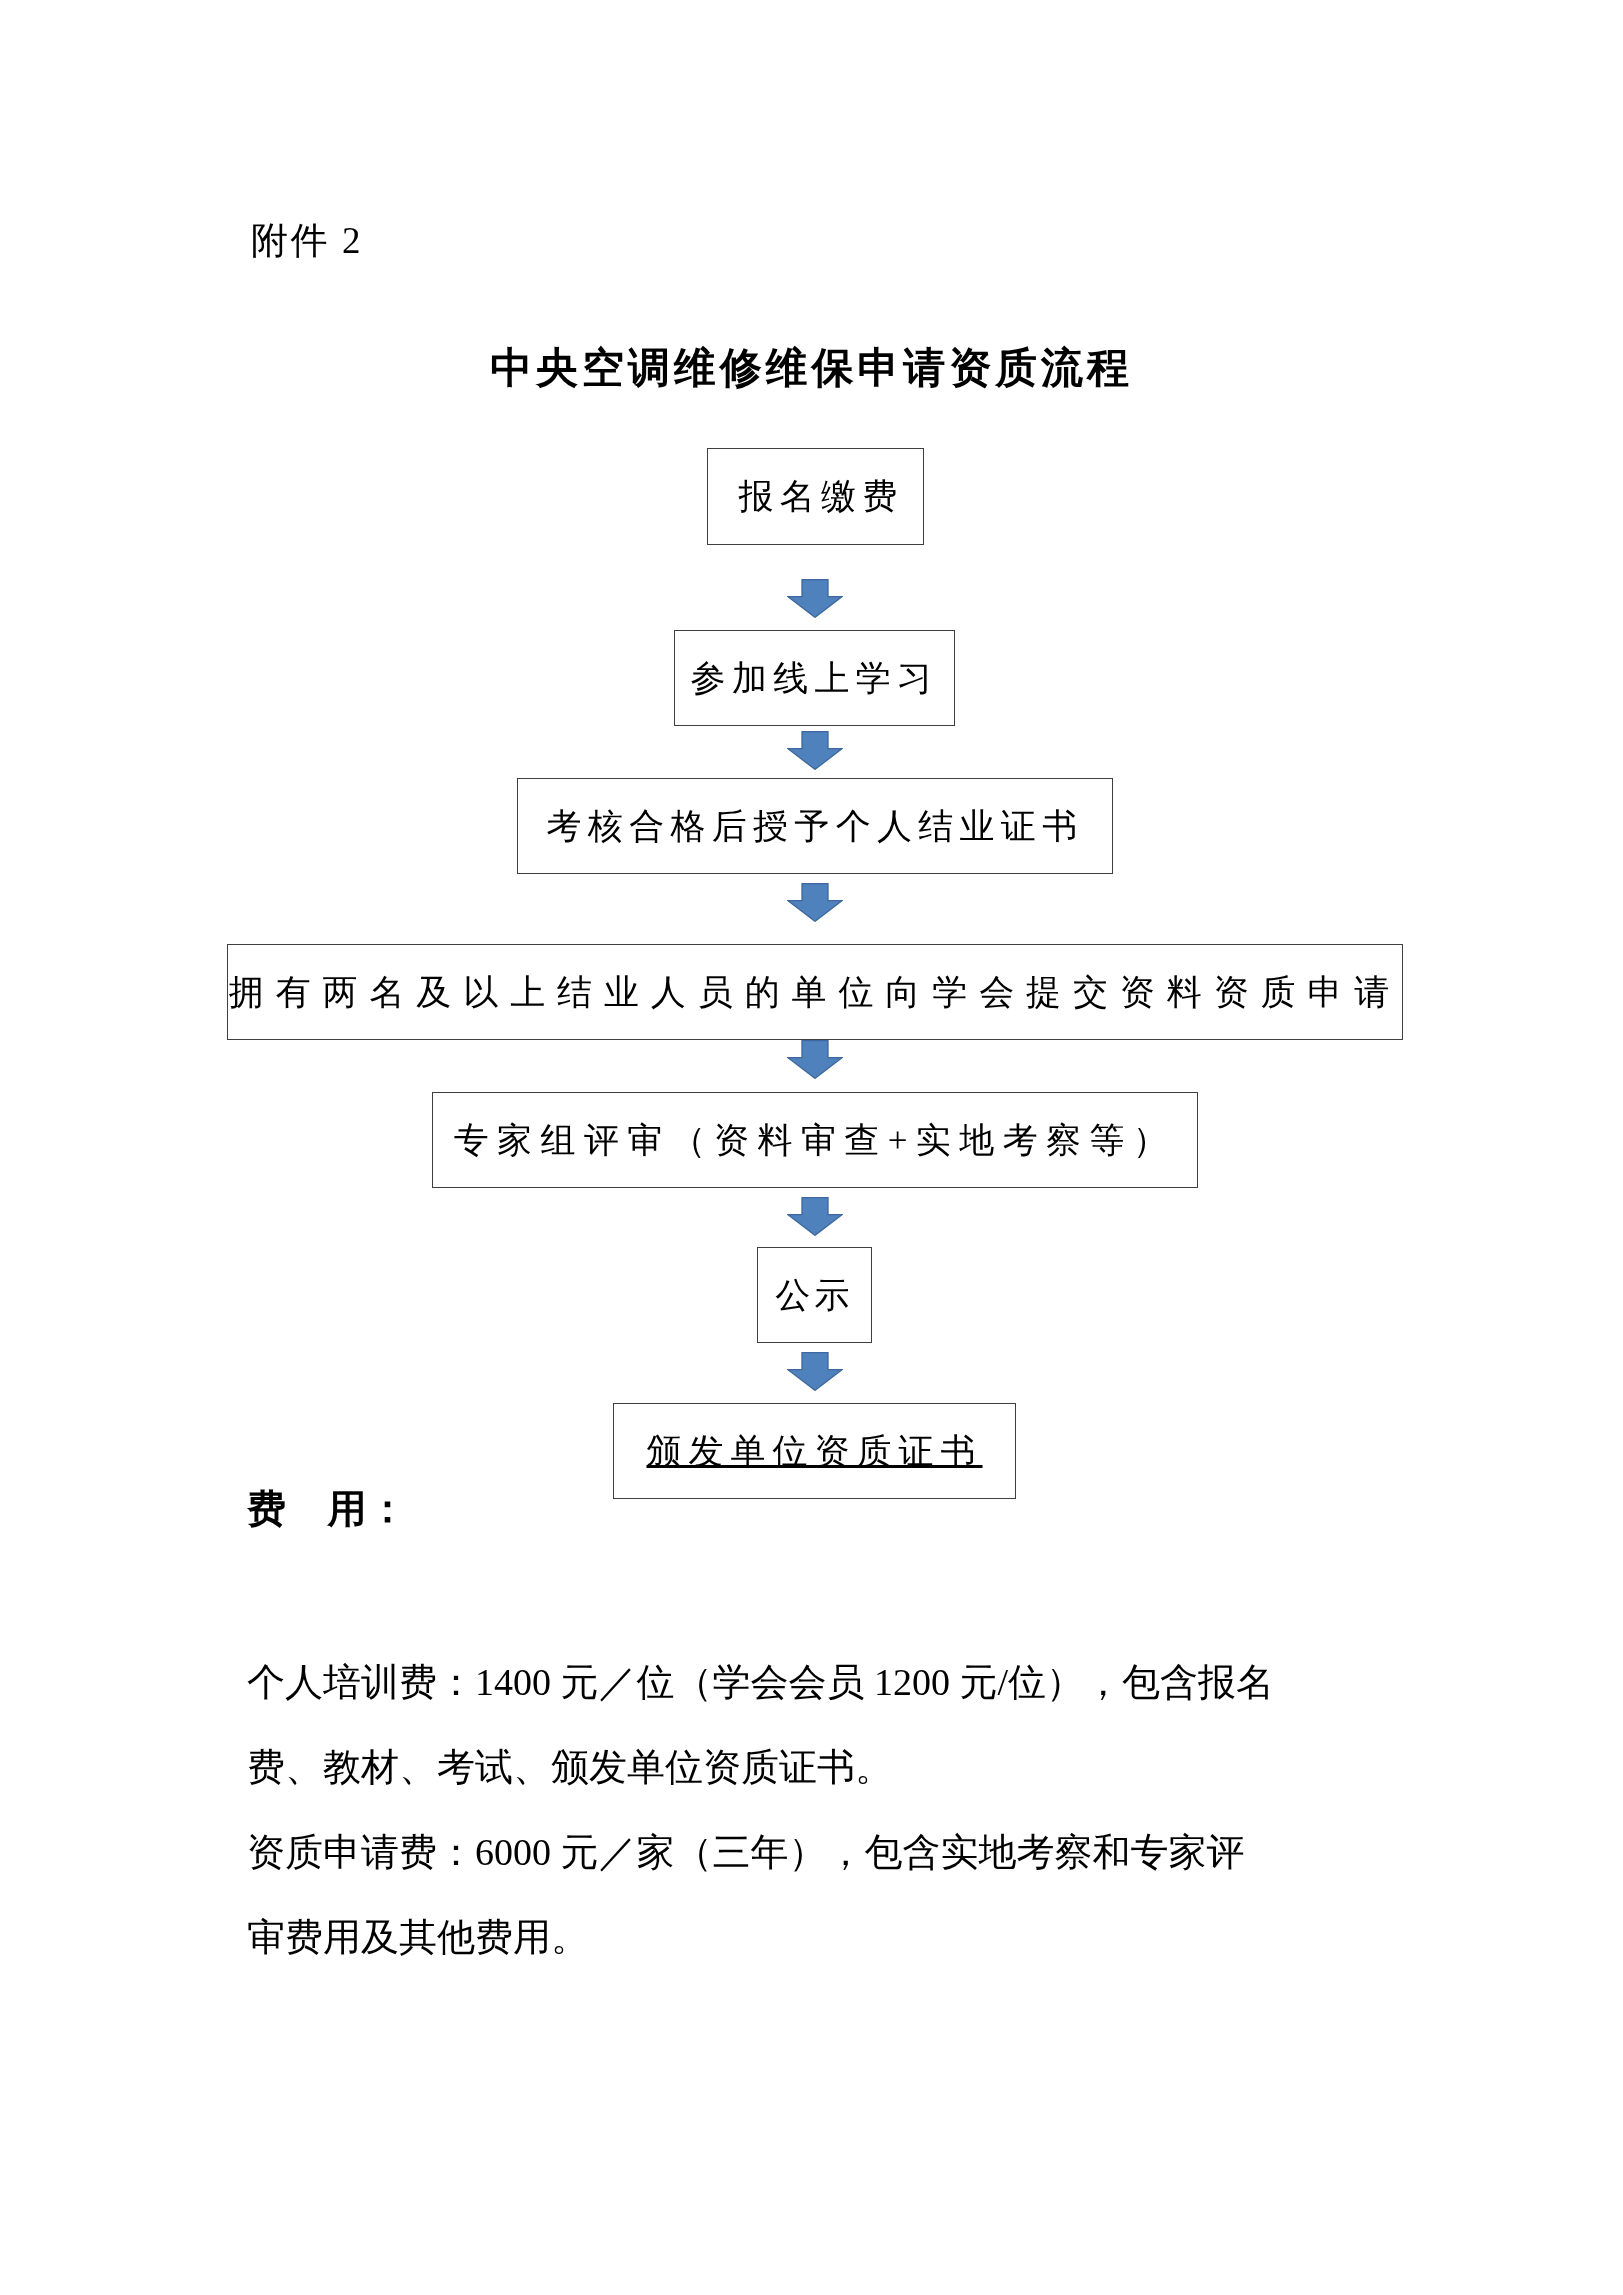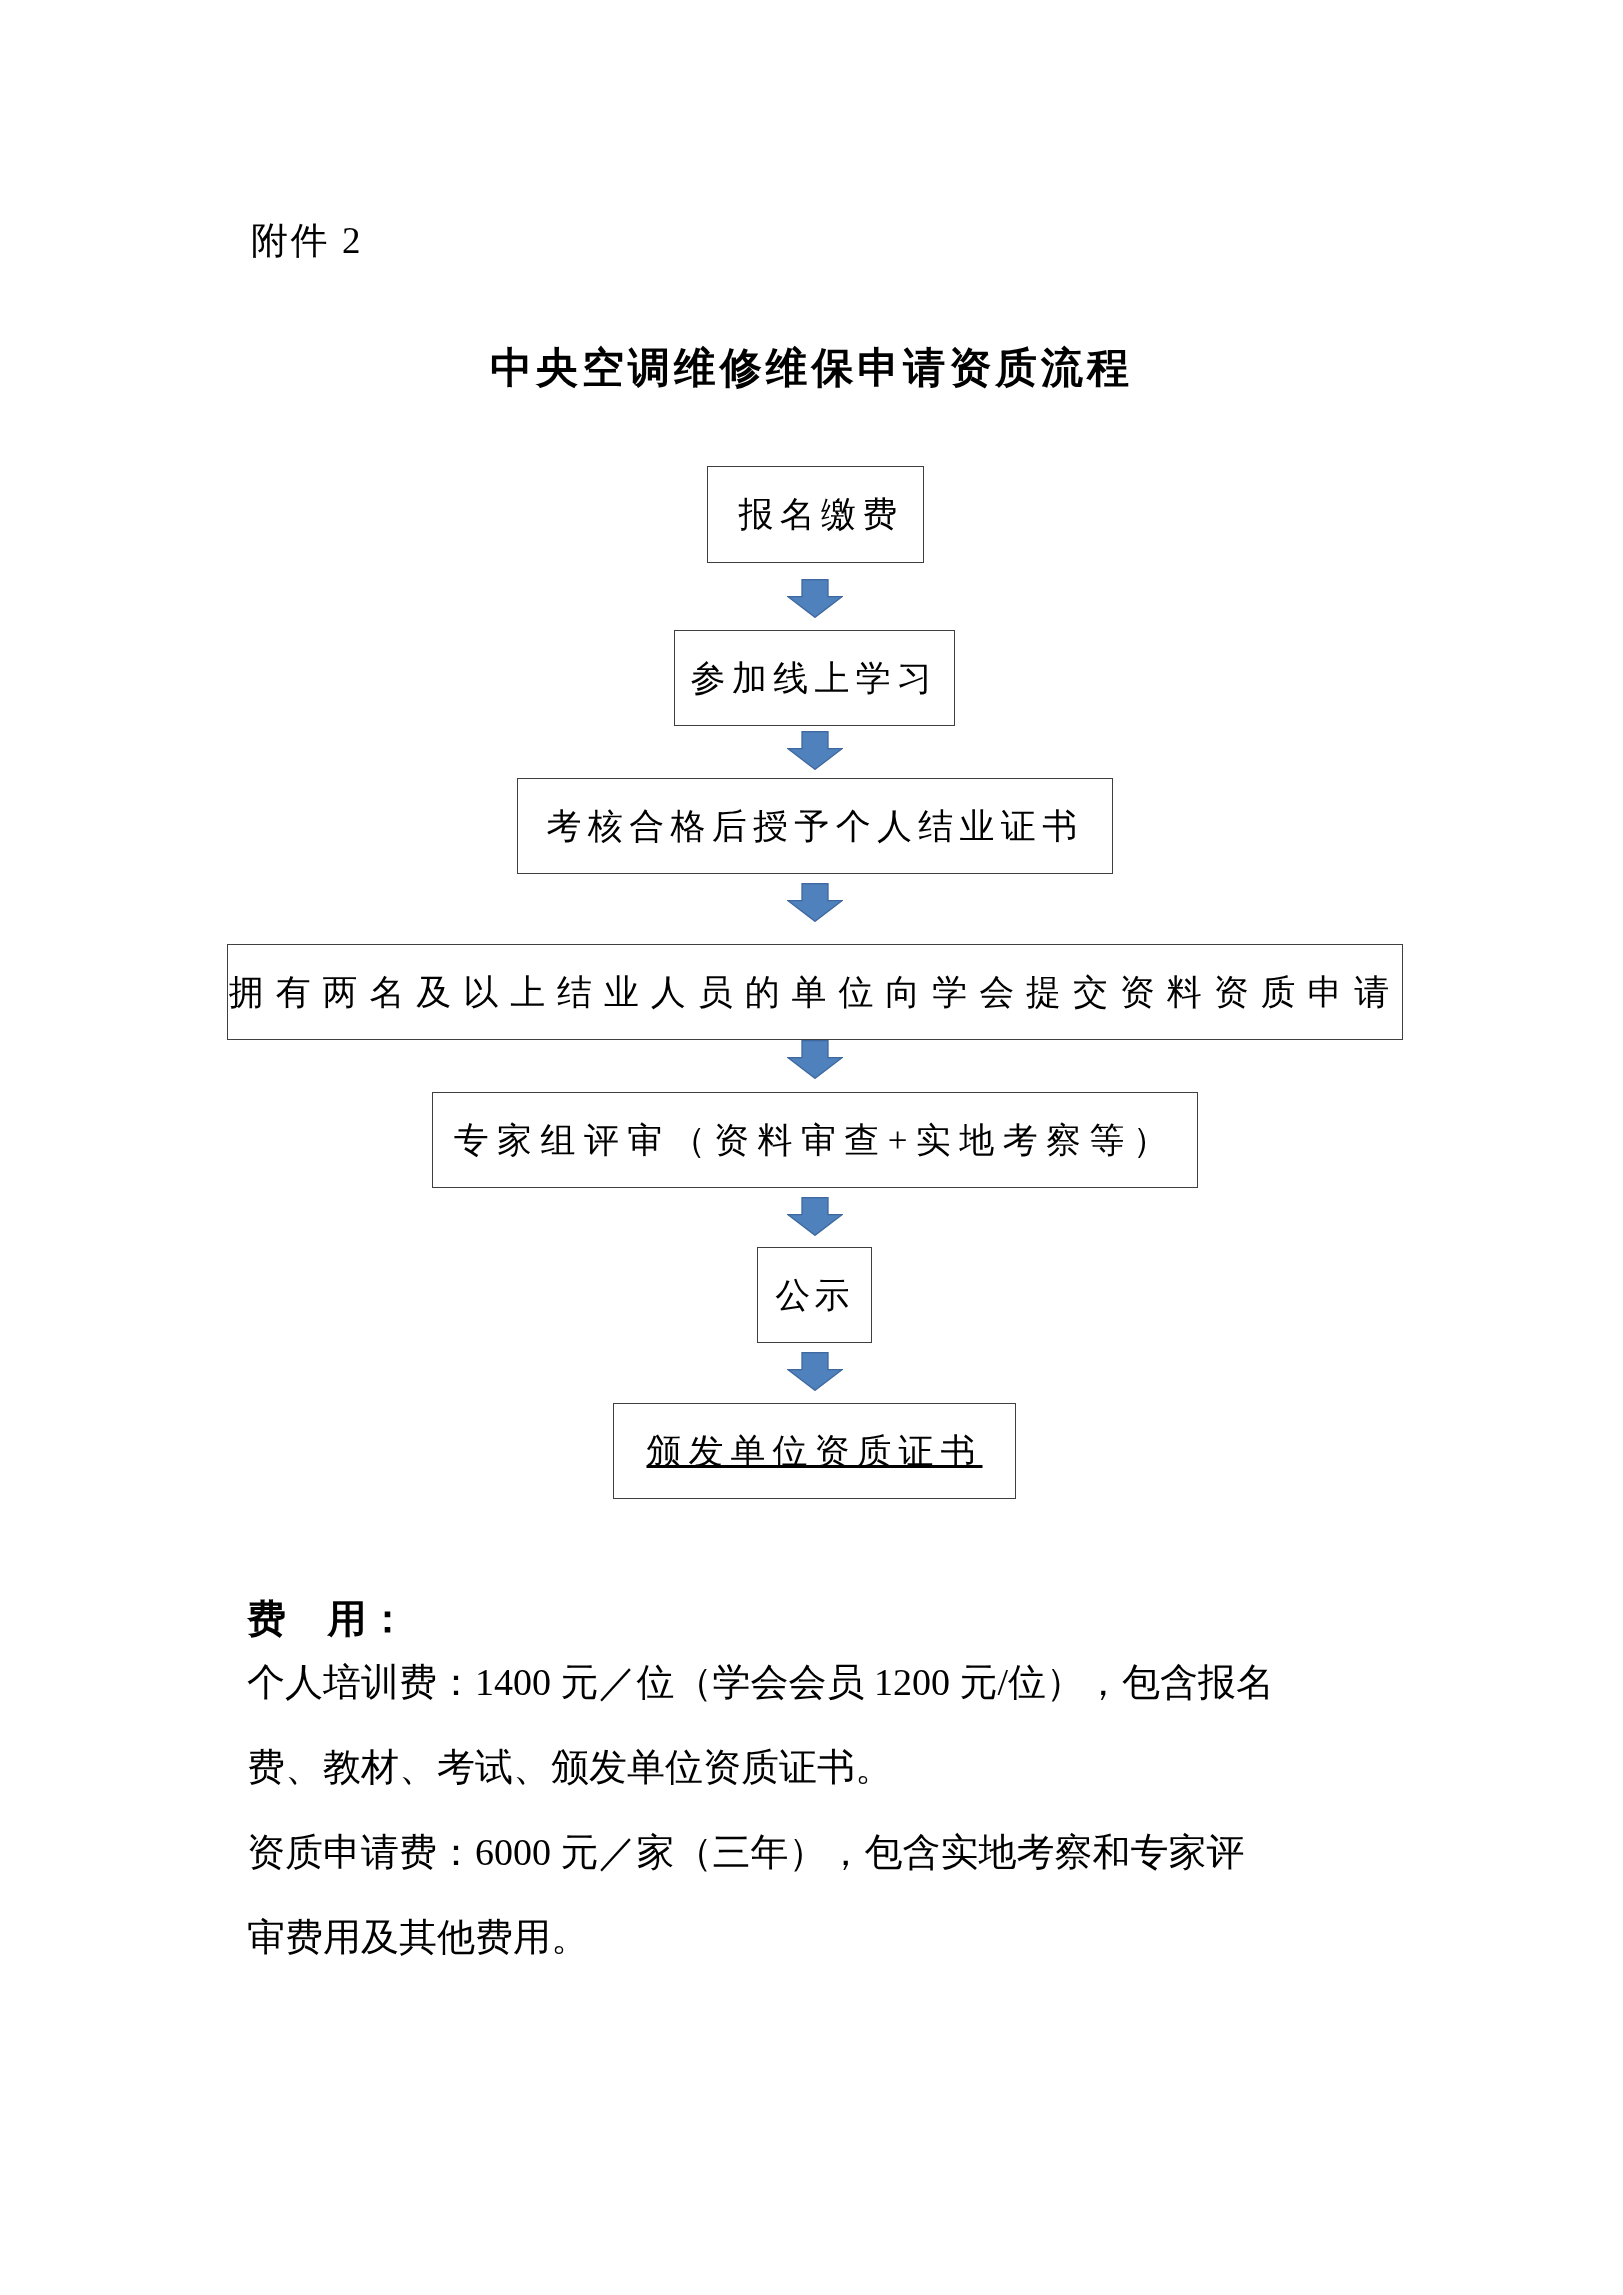--- a/index.html
+++ b/index.html
@@ -36,21 +36,21 @@
     align-items: center;
     justify-content: center;
     border: 1.3px solid #3f3f3f;
     box-sizing: border-box;
     background: #ffffff;
     font-size: 35px;
     letter-spacing: 0.18em;
     text-align: center;
     white-space: nowrap;
   }
-  .step-1 { left: 707px; top: 466px;  width: 217px;  height: 97px; padding-left: 11px; }
+  .step-1 { left: 707px; top: 448px;  width: 217px;  height: 97px; padding-left: 11px; }
   .step-2 { left: 674px; top: 630px;  width: 281px;  height: 96px; }
   .step-3 { left: 517px;  top: 778px; width: 596px;  height: 96px; text-align: right; }
   .step-4 { left: 227px;  top: 944px; width: 1176px; height: 96px; letter-spacing: 0.34em; }
   .step-5 { left: 432px;  top: 1092px; width: 766px; height: 96px; letter-spacing: 0.24em; }
   .step-6 { left: 757px; top: 1247px; width: 115px;  height: 96px; letter-spacing: 0.12em; }
   .step-7 { left: 613px;  top: 1403px; width: 403px;  height: 96px; letter-spacing: 0.20em; text-decoration: underline; }
   .flow-arrow {
     position: absolute;
     left: 787px;
     width: 56px;
@@ -59,21 +59,21 @@
   .flow-arrow svg { display: block; width: 56px; height: 39px; }
   .arrow-1 { top: 579px; }
   .arrow-2 { top: 731px; }
   .arrow-3 { top: 883px; }
   .arrow-4 { top: 1040px; }
   .arrow-5 { top: 1197px; }
   .arrow-6 { top: 1352px; }
   .fee-heading {
     position: absolute;
     left: 247px;
-    top: 1592px;
+    top: 1482px;
     font-size: 39px;
     font-weight: bold;
     letter-spacing: 1.3px;
   }
   .fee-lines {
     position: absolute;
     left: 247px;
     top: 1640px;
     width: 1178px;
     font-size: 38px;

